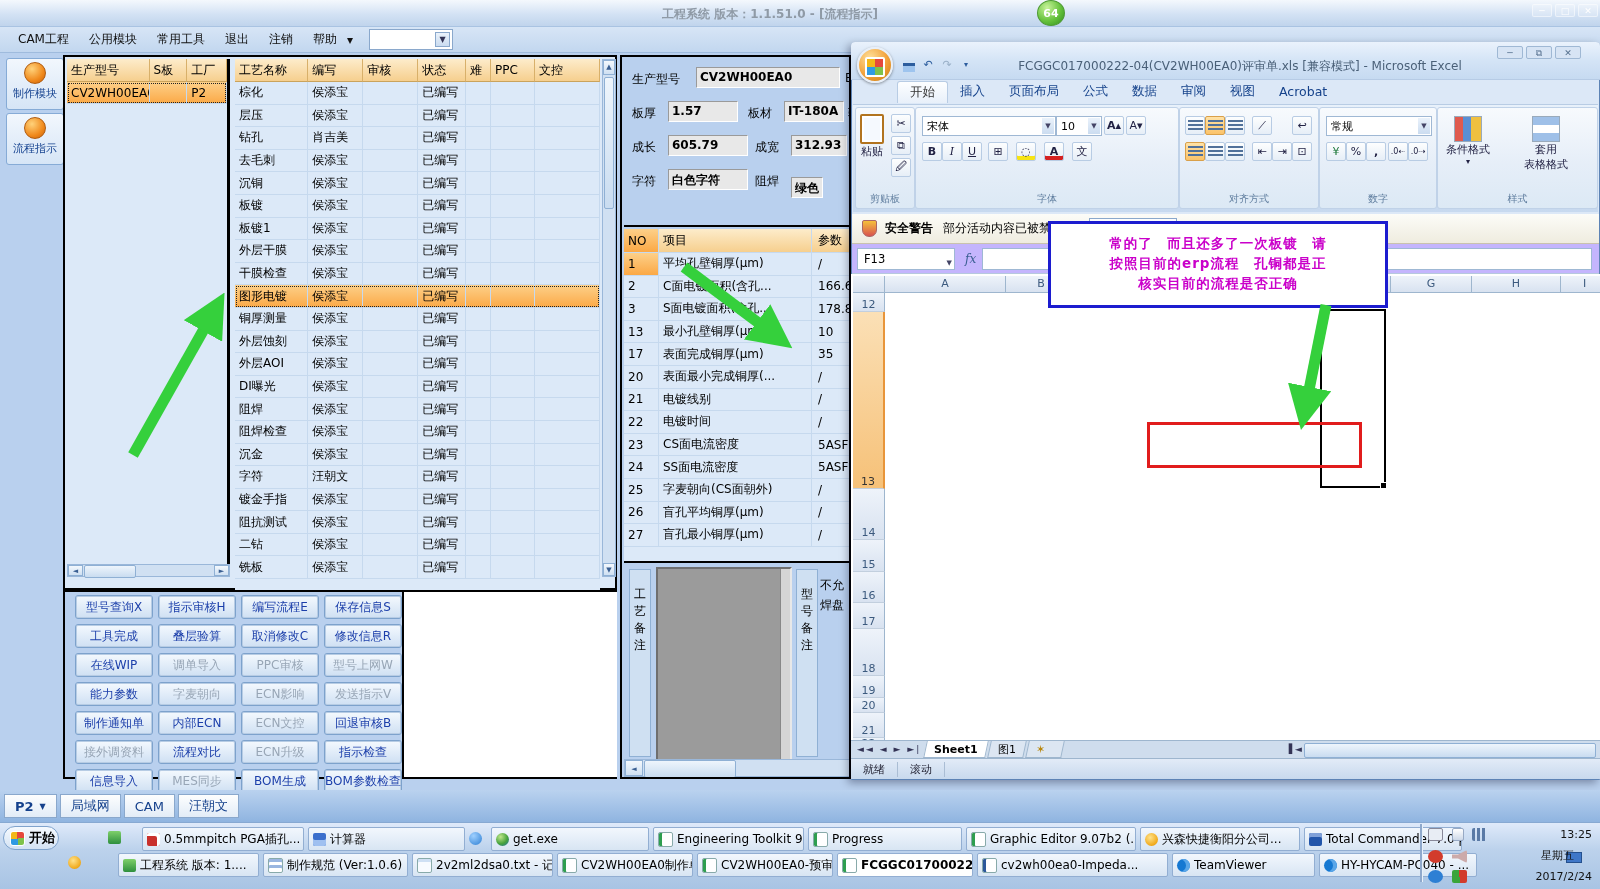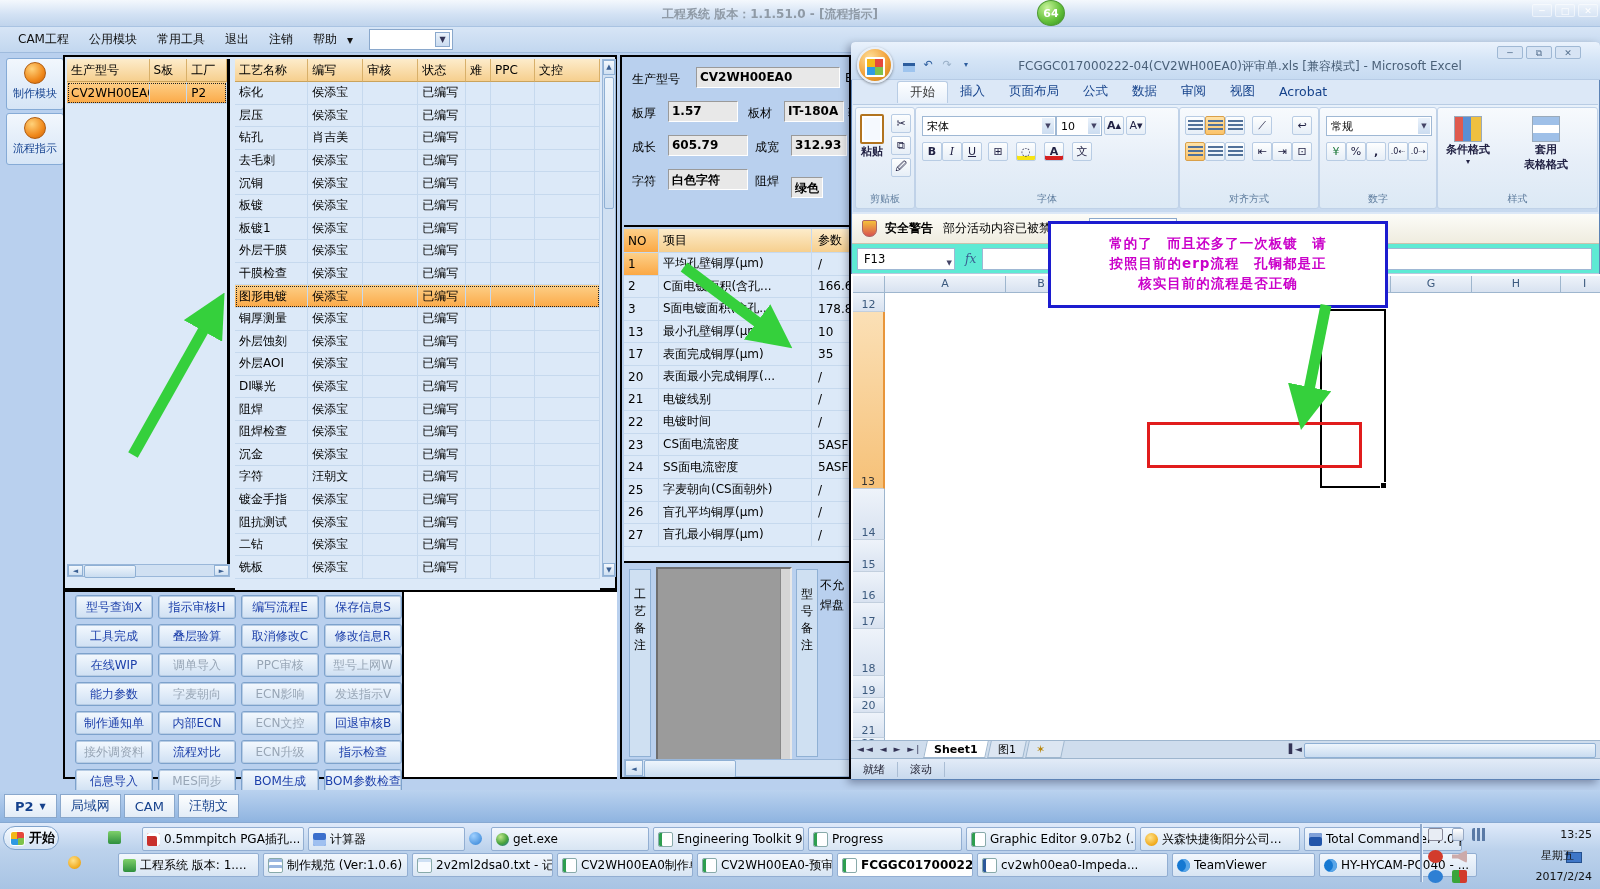--- a/index.html
+++ b/index.html
@@ -84,28 +84,28 @@
   .xtab{height:21px;padding:0 12px;display:flex;align-items:center;color:#15428b;font-size:12.5px;}
   .xtab.active{background:linear-gradient(#fdfeff,#e8f0fa);border:1px solid #b8cce4;border-bottom:none;border-radius:3px 3px 0 0;color:#333;}
   .ribbon{left:853px;top:104px;width:745px;height:108px;background:linear-gradient(#e8f1fb,#d2e1f3 45%,#c7d9ef);border-top:1px solid #b8cce4;}
   .rgroup{position:absolute;top:2px;height:100px;background:linear-gradient(#f7fafd,#e6eef8 55%,#dce9f5);border:1px solid #c0d2e8;border-radius:3px;}
   .rlabel{position:absolute;bottom:2px;left:0;right:0;text-align:center;font-size:10px;color:#5f7d9e;}
   .combo{background:#fff;border:1px solid #9fb8d4;font-size:11px;display:flex;align-items:center;padding-left:4px;position:relative;}
   .combo b{position:absolute;right:1px;top:1px;bottom:1px;width:12px;background:linear-gradient(#eaf2fb,#cbdcf0);font-size:7px;color:#446;display:flex;align-items:center;justify-content:center;}
   .ribtn{width:18px;height:17px;background:linear-gradient(#fdfefe,#e6eef7);border:1px solid #b8cce4;border-radius:2px;font-size:11px;display:flex;align-items:center;justify-content:center;color:#224;}
   .ribtn.on{background:linear-gradient(#ffe2a6,#fbc36a);border-color:#d9a04a;}
   .al{width:15px;height:11px;background:repeating-linear-gradient(#51719a 0 2px,transparent 2px 4px);}
-  .bigbtn{display:flex;flex-direction:column;align-items:center;font-size:11px;color:#224;font-weight:bold;}
+  .bigbtn{display:flex;flex-direction:column;align-items:center;font-size:11px;color:#224;}
   .clip-ico{width:20px;height:26px;background:#f5f9fe;border:2px solid #b2741f;border-radius:2px;box-shadow:inset 0 0 0 2px #fff;}
   .stybox{width:26px;height:24px;border:1px solid #9ab;background:
      linear-gradient(90deg,#e05a4e 0 8px,#5a8fd4 8px 16px,#f0c040 16px);}
   .secbar{left:852px;top:214px;width:747px;height:30px;background:linear-gradient(#fcfcf8,#efecdf);border-bottom:1px solid #c9c2ae;display:flex;align-items:center;}
   .shield{width:13px;height:15px;background:linear-gradient(#f5c03a,#d9534f);border-radius:2px 2px 7px 7px;border:1px solid #a66;margin:0 8px 0 10px;}
   .secbtn{width:86px;height:20px;background:linear-gradient(#fdfefe,#e2ecf7);border:1px solid #8aa8cc;text-align:center;line-height:19px;margin-left:14px;}
-  .fbar{left:852px;top:244px;width:747px;height:30px;background:#5eead4;border-bottom:1px solid #b6c8de;display:flex;align-items:center;}
+  .fbar{left:852px;top:244px;width:747px;height:30px;background:#c4b5fd;border-bottom:1px solid #b6c8de;display:flex;align-items:center;}
   .namebox{width:90px;height:20px;background:#fff;border:1px solid #9fb8d4;margin-left:5px;padding-left:6px;line-height:20px;position:relative;font-size:11.5px;}
   .fxfield{width:608px;height:20px;background:#fff;border:1px solid #9fb8d4;margin-left:6px;}
   .colhdr{display:flex;position:absolute;left:885px;top:276px;height:17px;}
   .ch{background:linear-gradient(#eef3fa,#d8e2f0);border-right:1px solid #9eb6ce;border-bottom:1px solid #9eb6ce;color:#3c5a7e;font-size:11px;text-align:center;line-height:16px;}
   .rh{background:linear-gradient(#eef3fa,#d8e2f0);border-right:1px solid #9eb6ce;border-bottom:1px solid #c2cfde;color:#3c5a7e;font-size:11px;display:flex;align-items:flex-end;justify-content:center;}
   .rh.sel{background:linear-gradient(#fbe0b6,#f6c178);border-right:2px solid #e8953a;color:#333;}
   .cell{position:absolute;background:#fff;border:1px solid #000;overflow:hidden;font-size:11px;}
   .vline{position:absolute;top:0;bottom:0;width:1px;background:#000;}
   .blue{color:#1414c8;}
   .mag{color:#c000c0;}

